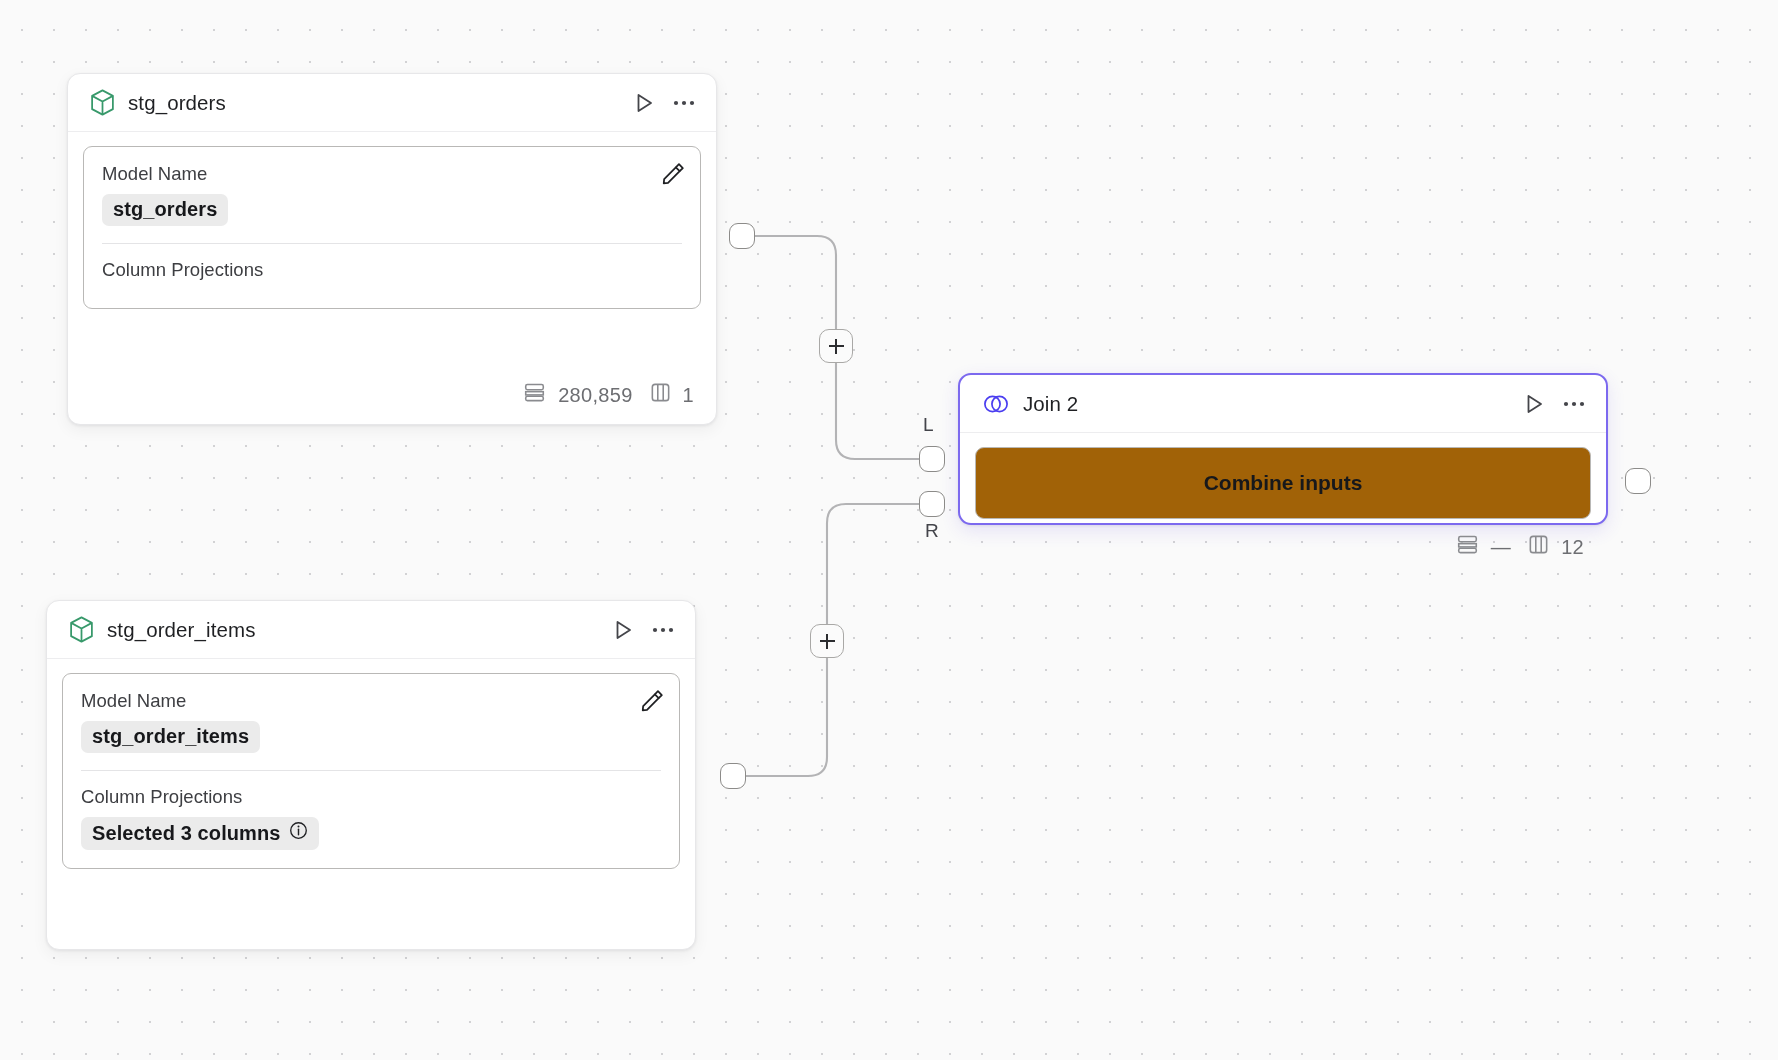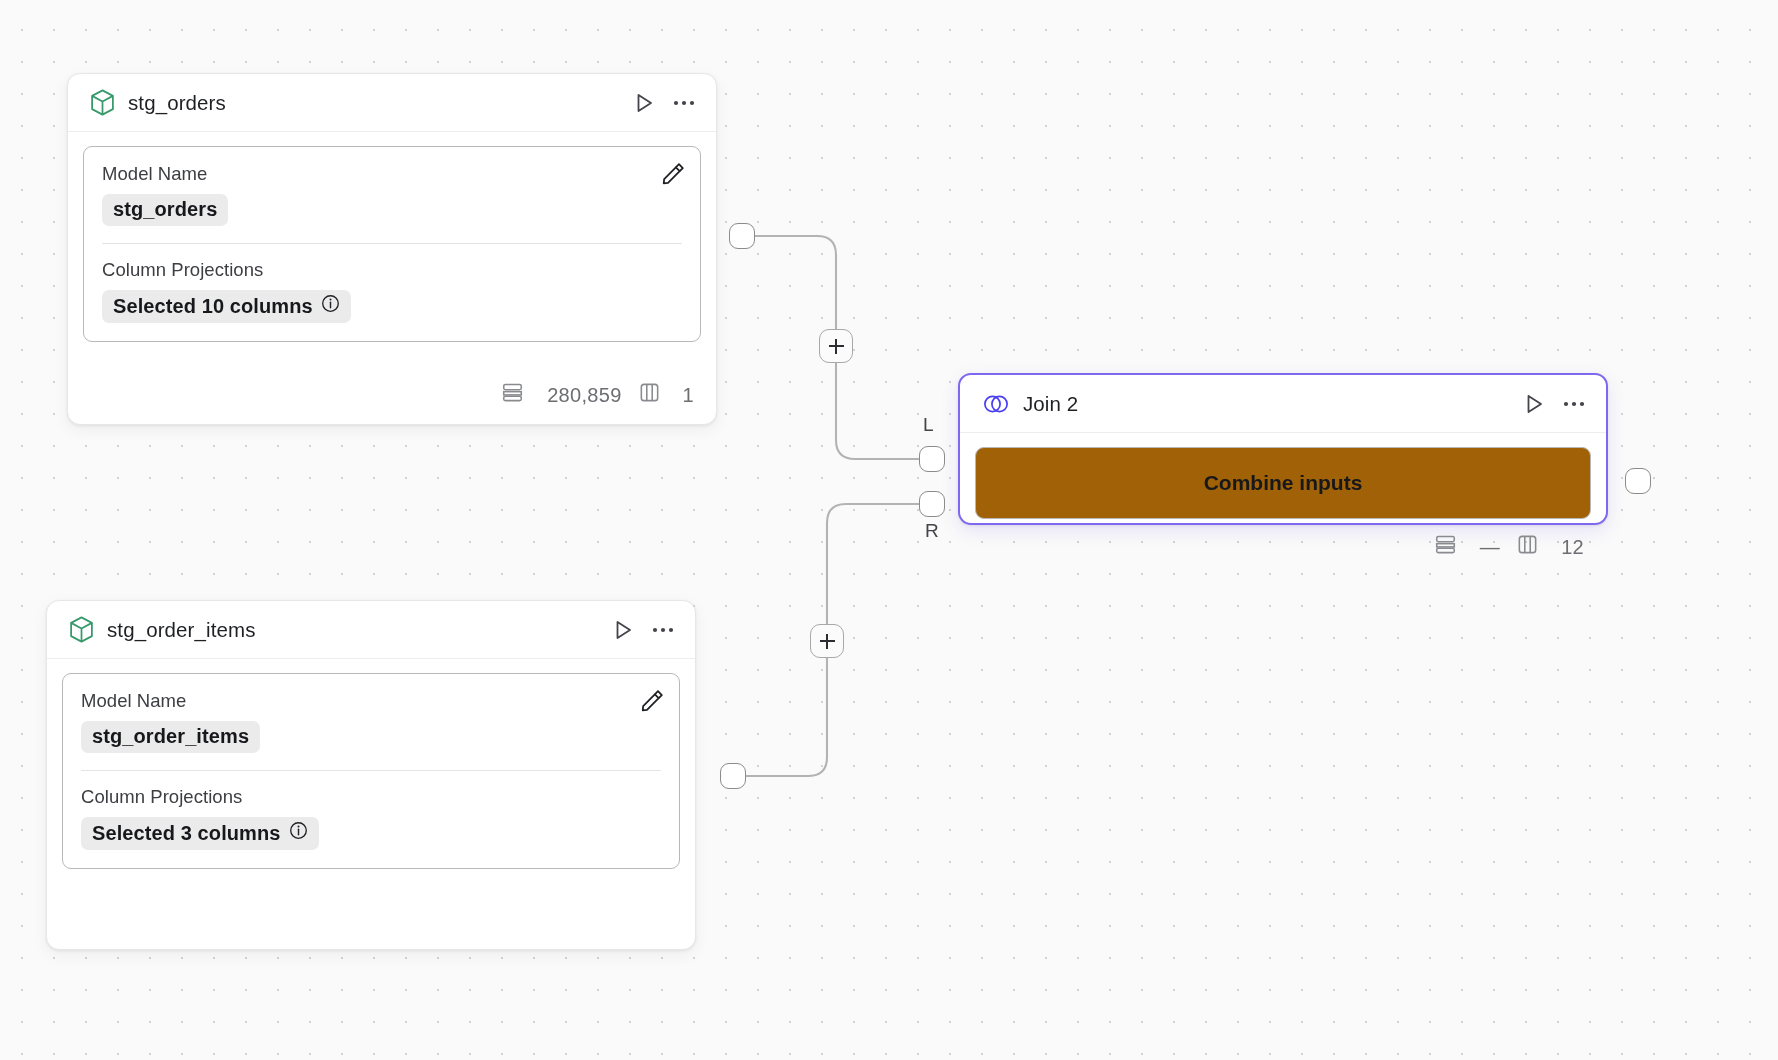--- a/index.html
+++ b/index.html
@@ -127,21 +127,21 @@
   .node-footer {
     flex: 0 0 auto;
     display: flex;
     align-items: center;
     justify-content: flex-end;
     gap: 17px;
     padding: 14px 22px 15px 0;
     font-size: 20px;
     color: #6d6e72;
   }
-  .stat { display: flex; align-items: center; gap: 23px; }
+  .stat { display: flex; align-items: center; gap: 12px; }
   .stat-val { letter-spacing: .3px; }
 
   
   .combine-btn {
     width: 100%;
     border: 1px solid #b9b8b6;
     border-radius: 9px;
     background: #a16207;
     height: 72px;
     display: flex;
@@ -239,30 +239,20 @@
             <path d="M4 17.3 L15.2 6.1 L18.9 9.8 L7.7 21 L3.6 21.4 Z" fill="none" stroke="#1f2023" stroke-width="1.7" stroke-linejoin="round"></path>
             <path d="M15.2 6.1 L18.2 3.1 L21.9 6.8 L18.9 9.8" fill="none" stroke="#1f2023" stroke-width="1.7" stroke-linejoin="round"></path>
           </svg>
         </span>
         <div class="field-label">Model Name</div>
         <span class="chip">
           <span>stg_orders</span>
         </span>
         <div class="field-div"></div>
         <div class="field-label">Column Projections</div>
-        <span class="chip">
-          <span>Selected 10 columns</span>
-          <span>
-            <svg width="19" height="19" viewBox="0 0 20 20">
-              <circle cx="10" cy="10" r="8.2" fill="none" stroke="#202124" stroke-width="1.4"></circle>
-              <circle cx="10" cy="5.8" r="1.05" fill="#202124"></circle>
-              <path d="M10 8.6 L10 14.4" stroke="#202124" stroke-width="1.5" stroke-linecap="round"></path>
-            </svg>
-          </span>
-        </span>
       </div>
     </div>
 
     <div class="node-footer">
       <span class="stat">
         <span>
           <svg width="23" height="23" viewBox="0 0 22 22">
             <rect x="2.6" y="3.4" width="16.8" height="5" rx="1.6" fill="none" stroke="#8a8b8f" stroke-width="1.5"></rect>
             <rect x="2.6" y="10.2" width="16.8" height="3.1" fill="none" stroke="#8a8b8f" stroke-width="1.5"></rect>
             <rect x="2.6" y="14.6" width="16.8" height="4.2" rx="1.6" fill="none" stroke="#8a8b8f" stroke-width="1.5"></rect>

